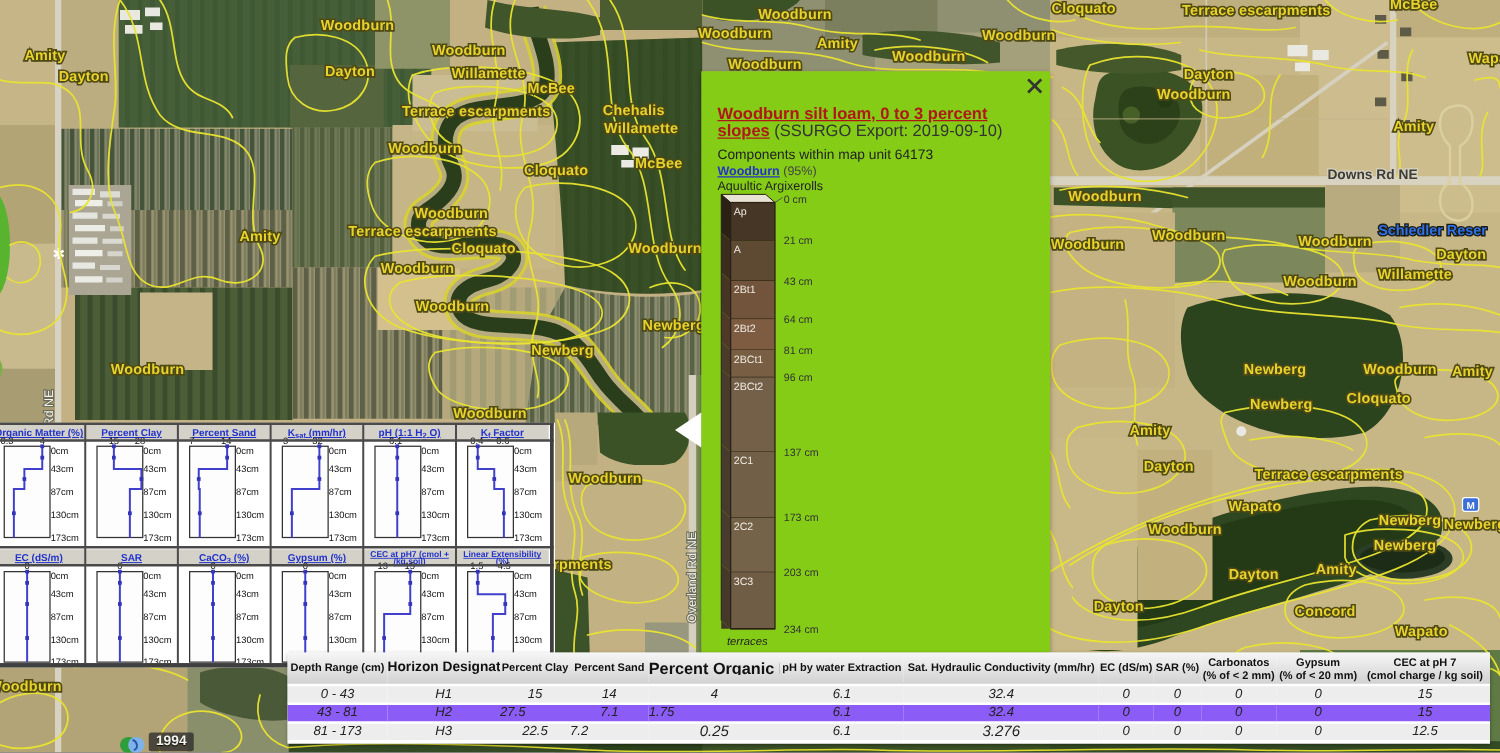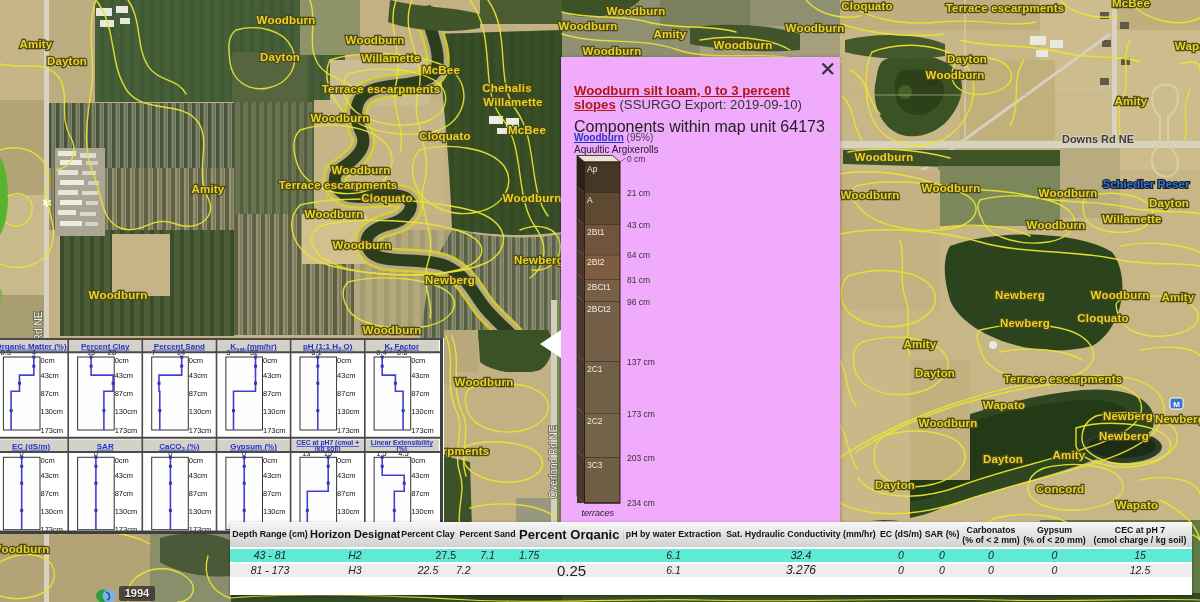--- a/index.html
+++ b/index.html
@@ -479,27 +479,27 @@
 <line x1="0" y1="193.4" x2="443" y2="193.4" stroke="#4a4a4a" stroke-width="2"></line>
 <line x1="68.2" y1="1" x2="68.2" y2="194" stroke="#4a4a4a" stroke-width="1.6"></line>
 <line x1="142.3" y1="1" x2="142.3" y2="194" stroke="#4a4a4a" stroke-width="1.6"></line>
 <line x1="216.5" y1="1" x2="216.5" y2="194" stroke="#4a4a4a" stroke-width="1.6"></line>
 <line x1="290.6" y1="1" x2="290.6" y2="194" stroke="#4a4a4a" stroke-width="1.6"></line>
 <line x1="364.8" y1="1" x2="364.8" y2="194" stroke="#4a4a4a" stroke-width="1.6"></line>
 <line x1="441.5" y1="0" x2="441.5" y2="195" stroke="#3f3f3f" stroke-width="3"></line>
 <line x1="0" y1="0.8" x2="443" y2="0.8" stroke="#4a4a4a" stroke-width="1.6"></line>
 <line x1="0" y1="194.5" x2="443" y2="194.5" stroke="#3f3f3f" stroke-width="3"></line>
 </svg>
-<div style="position:absolute;left:561px;top:57px;width:279px;height:465px;background:#f0abfc;box-shadow:0 1px 4px rgba(0,0,0,0.35)">
+<div style="position:absolute;left:561px;top:57px;width:279px;height:465px;background:#84cc16;box-shadow:0 1px 4px rgba(0,0,0,0.35)">
 <div style="position:absolute;left:-21px;top:273px;width:0;height:0;border-top:14px solid transparent;border-bottom:14px solid transparent;border-right:21px solid #ffffff"></div>
 <svg width="16" height="16" style="position:absolute;right:4px;top:4px">
         <path d="M2.5,2.5 L13,13 M13,2.5 L2.5,13" stroke="#333" stroke-width="2.2"></path>
       </svg>
 <div style="position:absolute;left:13px;top:27px;width:250px;font-family:'Liberation Sans',sans-serif;font-size:13.2px;color:#333;line-height:13.5px"><span style="font-weight:bold;color:#b01818;text-decoration:underline">Woodburn silt loam, 0 to 3 percent slopes</span> (SSURGO Export: 2019-09-10)</div>
-<div style="position:absolute;left:13px;top:61px;font-family:'Liberation Sans',sans-serif;font-size:16px;color:#222">Components within map unit 64173</div>
+<div style="position:absolute;left:13px;top:61px;font-family:'Liberation Sans',sans-serif;font-size:11px;color:#222">Components within map unit 64173</div>
 <div style="position:absolute;left:13px;top:75px;font-family:'Liberation Sans',sans-serif;font-size:10px;color:#444"><span style="color:#2233cc;font-weight:bold;text-decoration:underline">Woodburn</span> (95%)</div>
 <div style="position:absolute;left:13px;top:87px;font-family:'Liberation Sans',sans-serif;font-size:10px;color:#222">Aquultic Argixerolls</div>
 <svg width="110" height="370" viewBox="0 0 110 370" style="position:absolute;left:12px;top:95px">
 <polygon points="4.0,3.5 39.5,3.5 47.0,10.0 11.5,10.0" fill="#e9e3d3" stroke="#2a2015" stroke-width="0.8"></polygon>
 <polygon points="4.0,3.5 11.5,10.0 11.5,40.6 4.0,34.1" fill="#2b2116"></polygon>
 <rect x="11.5" y="10.0" width="35.5" height="30.6" fill="#463625"></rect>
 <line x1="11.5" y1="40.6" x2="47.0" y2="40.6" stroke="#2a2015" stroke-width="1"></line>
 <text x="14.0" y="20.0" font-family="Liberation Sans, sans-serif" font-size="8.5" fill="#efeae2">Ap</text>
 <polygon points="4.0,34.1 11.5,40.6 11.5,72.7 4.0,66.2" fill="#3a2d1f"></polygon>
 <rect x="11.5" y="40.6" width="35.5" height="32.1" fill="#5e4a33"></rect>
@@ -578,40 +578,54 @@
 <td style="width:44px;padding:0">
               <div style="width:44px;overflow:hidden;white-space:nowrap;font-size:8.8px;font-weight:bold;color:#111;text-align:center;line-height:11px">EC (dS/m)</div>
             </td>
 <td style="width:38px;padding:0">
               <div style="width:38px;overflow:hidden;white-space:nowrap;font-size:8.8px;font-weight:bold;color:#111;text-align:center;line-height:11px">SAR (%)</div>
             </td>
 <td style="width:60px;font-size:8.8px;font-weight:bold;color:#111;text-align:center;line-height:10px;padding:0">Carbonatos<br>(% of &lt; 2 mm)</td>
 <td style="width:67px;font-size:8.8px;font-weight:bold;color:#111;text-align:center;line-height:10px;padding:0">Gypsum<br>(% of &lt; 20 mm)</td>
 <td style="width:104px;font-size:8.8px;font-weight:bold;color:#111;text-align:center;line-height:10px;padding:0">CEC at pH 7<br>(cmol charge / kg soil)</td>
 </tr>
-<tr style="height:13.6px;background:#5eead4;border-top:2px solid #ffffff">
+<tr style="height:13.6px;background:#ededed;border-top:2px solid #ffffff">
+<td style="font-size:10.5px;font-style:italic;color:#222;text-align:center;padding:0;line-height:13px">0 - 43</td>
+<td style="font-size:10.5px;font-style:italic;color:#222;text-align:center;padding:0;line-height:13px">H1</td>
+<td style="font-size:10.5px;font-style:italic;color:#222;text-align:center;padding:0;line-height:13px">15</td>
+<td style="font-size:10.5px;font-style:italic;color:#222;text-align:center;padding:0;line-height:13px">14</td>
+<td style="font-size:10.5px;font-style:italic;color:#222;text-align:center;padding:0;line-height:13px">4</td>
+<td style="font-size:10.5px;font-style:italic;color:#222;text-align:center;padding:0;line-height:13px">6.1</td>
+<td style="font-size:10.5px;font-style:italic;color:#222;text-align:center;padding:0;line-height:13px">32.4</td>
+<td style="font-size:10.5px;font-style:italic;color:#222;text-align:center;padding:0;line-height:13px">0</td>
+<td style="font-size:10.5px;font-style:italic;color:#222;text-align:center;padding:0;line-height:13px">0</td>
+<td style="font-size:10.5px;font-style:italic;color:#222;text-align:center;padding:0;line-height:13px">0</td>
+<td style="font-size:10.5px;font-style:italic;color:#222;text-align:center;padding:0;line-height:13px">0</td>
+<td style="font-size:10.5px;font-style:italic;color:#222;text-align:center;padding:0;line-height:13px">15</td>
+</tr>
+<tr style="height:13.6px;background:#8b5cf6;border-top:2px solid #ffffff">
 <td style="font-size:10.5px;font-style:italic;color:#222;text-align:center;padding:0;line-height:13px">43 - 81</td>
 <td style="font-size:10.5px;font-style:italic;color:#222;text-align:center;padding:0;line-height:13px">H2</td>
-<td style="font-size:10.5px;color:#222;text-align:right;padding:0;line-height:13px">27.5</td>
+<td style="font-size:10.5px;font-style:italic;color:#222;text-align:left;padding:0;line-height:13px">27.5</td>
 <td style="font-size:10.5px;font-style:italic;color:#222;text-align:center;padding:0;line-height:13px">7.1</td>
 <td style="font-size:10.5px;font-style:italic;color:#222;padding:0;line-height:13px">1.75</td>
 <td style="font-size:10.5px;font-style:italic;color:#222;text-align:center;padding:0;line-height:13px">6.1</td>
 <td style="font-size:10.5px;font-style:italic;color:#222;text-align:center;padding:0;line-height:13px">32.4</td>
 <td style="font-size:10.5px;font-style:italic;color:#222;text-align:center;padding:0;line-height:13px">0</td>
 <td style="font-size:10.5px;font-style:italic;color:#222;text-align:center;padding:0;line-height:13px">0</td>
 <td style="font-size:10.5px;font-style:italic;color:#222;text-align:center;padding:0;line-height:13px">0</td>
 <td style="font-size:10.5px;font-style:italic;color:#222;text-align:center;padding:0;line-height:13px">0</td>
 <td style="font-size:10.5px;font-style:italic;color:#222;text-align:center;padding:0;line-height:13px">15</td>
 </tr>
 <tr style="height:13.6px;background:#ededed;border-top:2px solid #ffffff">
 <td style="font-size:10.5px;font-style:italic;color:#222;text-align:center;padding:0;line-height:13px">81 - 173</td>
 <td style="font-size:10.5px;font-style:italic;color:#222;text-align:center;padding:0;line-height:13px">H3</td>
 <td style="font-size:10.5px;font-style:italic;color:#222;text-align:center;padding:0;line-height:13px">22.5</td>
 <td style="font-size:10.5px;font-style:italic;color:#222;padding:0;line-height:13px">7.2</td>
-<td style="font-size:15px;color:#222;text-align:center;padding:0;line-height:13px">0.25</td>
+<td style="font-size:12px;font-style:italic;color:#222;text-align:center;padding:0;line-height:13px">0.25</td>
 <td style="font-size:10.5px;font-style:italic;color:#222;text-align:center;padding:0;line-height:13px">6.1</td>
 <td style="font-size:12px;font-style:italic;color:#222;text-align:center;padding:0;line-height:13px">3.276</td>
 <td style="font-size:10.5px;font-style:italic;color:#222;text-align:center;padding:0;line-height:13px">0</td>
 <td style="font-size:10.5px;font-style:italic;color:#222;text-align:center;padding:0;line-height:13px">0</td>
 <td style="font-size:10.5px;font-style:italic;color:#222;text-align:center;padding:0;line-height:13px">0</td>
 <td style="font-size:10.5px;font-style:italic;color:#222;text-align:center;padding:0;line-height:13px">0</td>
 <td style="font-size:10.5px;font-style:italic;color:#222;text-align:center;padding:0;line-height:13px">12.5</td>
 </tr>
 </tbody>
       </table>

